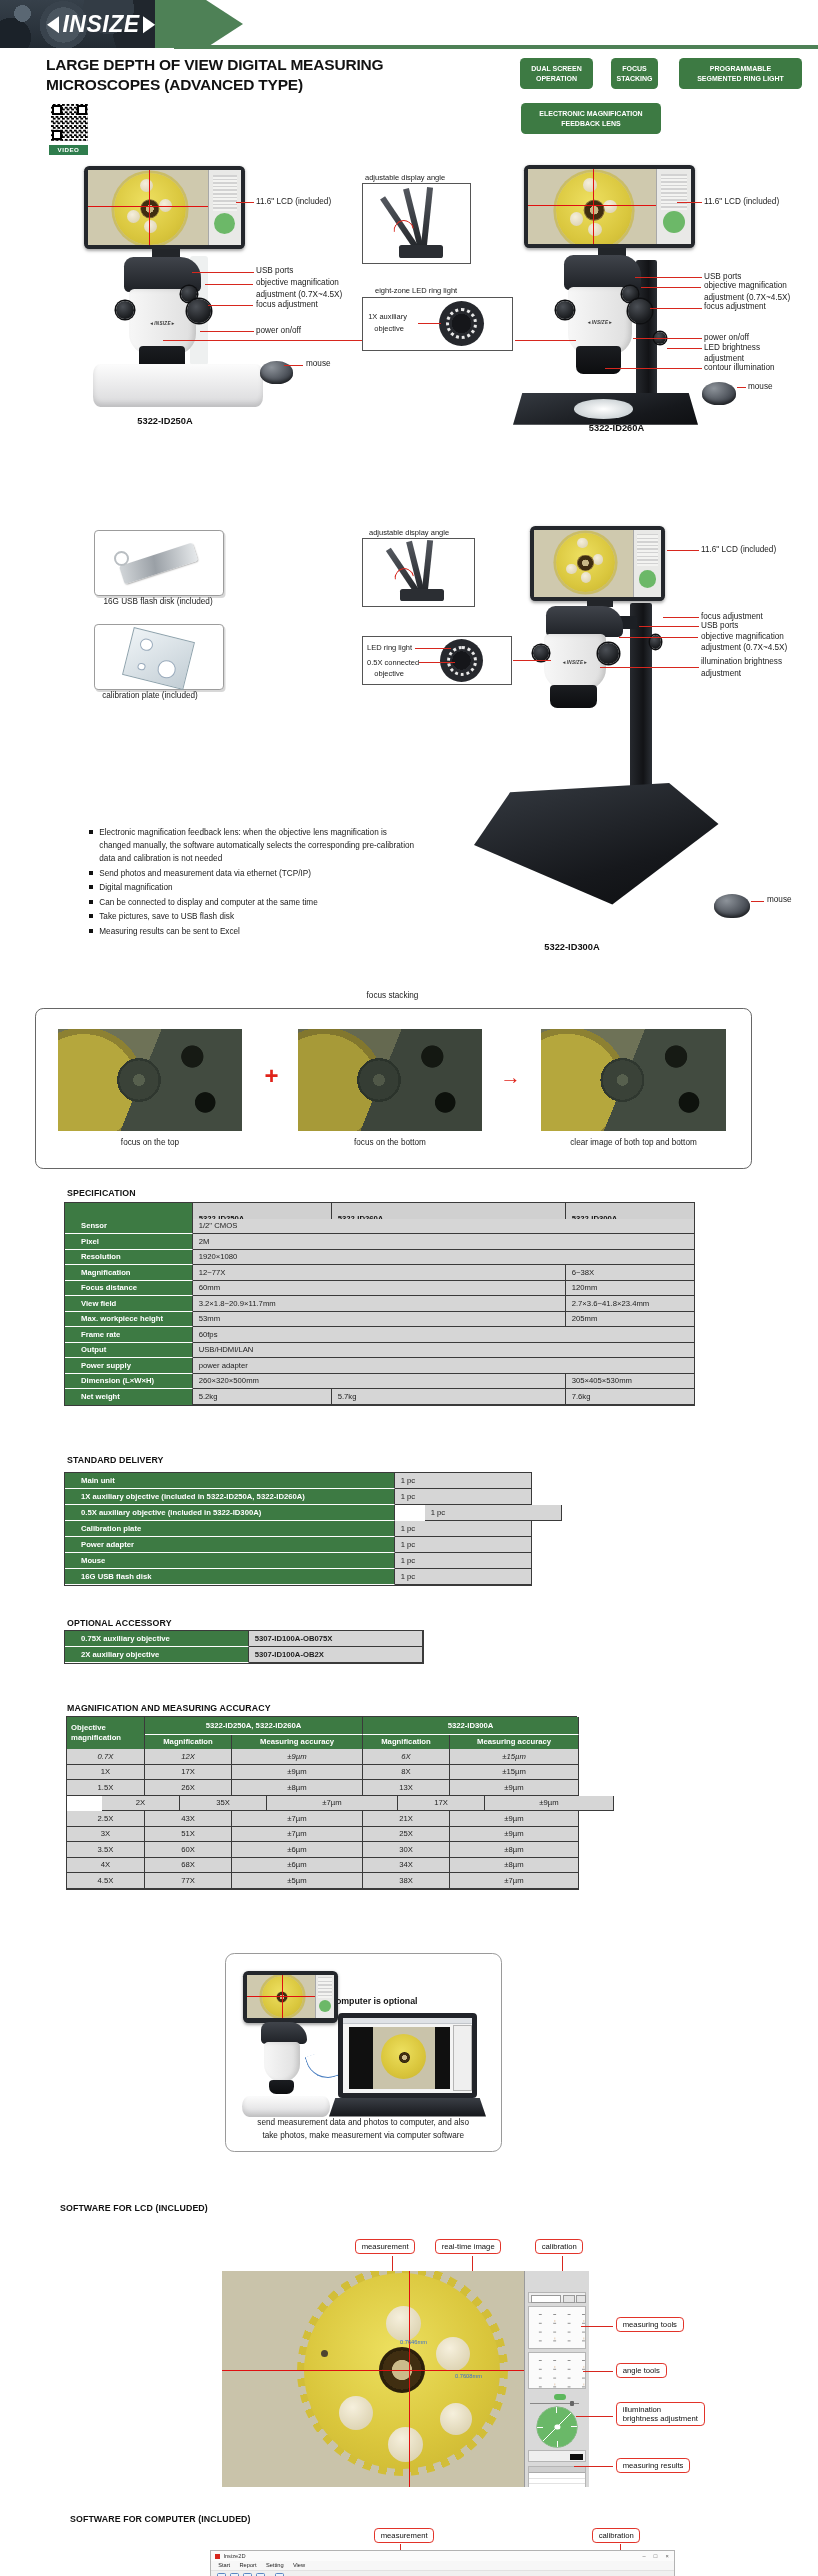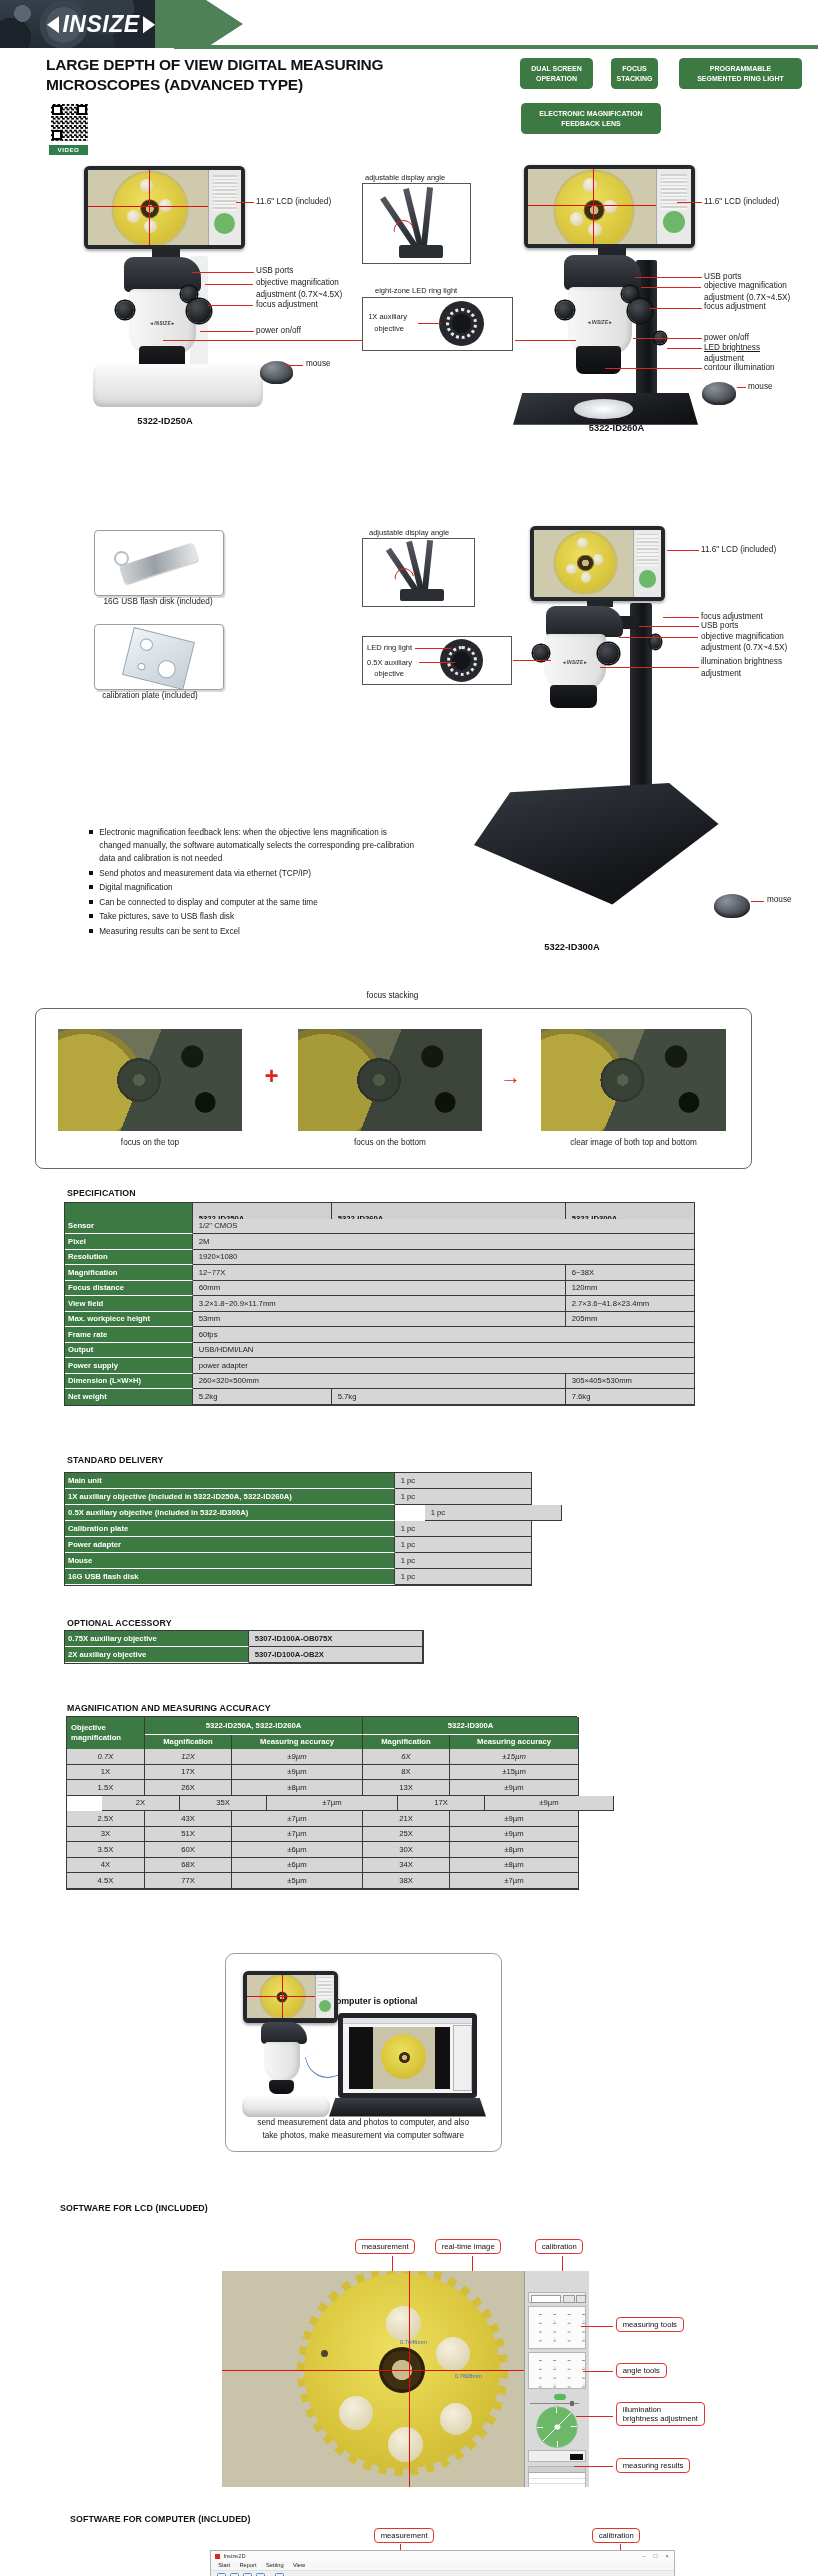--- a/index.html
+++ b/index.html
@@ -87,21 +87,21 @@
       radial-gradient(circle at 44% 50%, #57604e 0 5%, #3a4238 5% 17%, #2f372f 17% 19%, transparent 19%),
       linear-gradient(112deg, transparent 46%, #424b40 46% 100%),
       radial-gradient(circle at 14% 58%, #b5a73d 0 32%, #8d8132 32% 36%, transparent 36%),
       #6e7257;}
   .fsplus{color:#e0231a;font-size:24px;font-weight:bold;}
   .fsarrow{color:#e0231a;font-size:20.6px;font-weight:bold;}
   
   .sect{font-size:8.8px;font-weight:800;color:#111;letter-spacing:0.1px;}
   .grid{display:grid;border:1.3px solid #3a3a3a;box-sizing:border-box;}
   .cg{background:#3d7a43;color:#fff;font-weight:bold;font-size:7.7px;display:flex;align-items:center;
-      padding-left:3px;border-right:1px solid #3a3a3a;border-bottom:1.3px solid #fff;box-sizing:border-box;}
+      padding-left:16px;border-right:1px solid #3a3a3a;border-bottom:1.3px solid #fff;box-sizing:border-box;}
   .cd{background:#d6d6d6;color:#1d1d1d;font-size:7.7px;display:flex;align-items:center;
       padding-left:5.7px;border-right:1px solid #3a3a3a;border-bottom:1px solid #3a3a3a;box-sizing:border-box;}
   .ch{background:#d0d0d0;color:#111;font-size:7.7px;font-weight:bold;display:flex;flex-direction:column;
       justify-content:center;padding-left:5.7px;border-right:1px solid #3a3a3a;border-bottom:1px solid #3a3a3a;box-sizing:border-box;}
   .cc{justify-content:center;padding-left:0;text-align:center;}
   
   .optbox{border:0.8px solid #9a9a9a;border-radius:9.3px;background:#fff;}
   .laptop-scr{background:#22242a;border-radius:4.1px;}
   .laptop-app{position:absolute;inset:4.6px;background:#f4f4f4;overflow:hidden;}
   .laptop-base{background:linear-gradient(#3a3e45,#15171b);clip-path:polygon(4% 0,96% 0,100% 100%,0 100%);}
@@ -263,21 +263,21 @@
   <div class="abs rl" style="left:635px;top:277px;width:67px;"></div>
   <div class="abs lbl" style="left:704px;top:272px;">USB ports</div>
   <div class="abs rl" style="left:641px;top:287px;width:60px;"></div>
   <div class="abs lbl" style="left:704px;top:281px;">objective magnification</div>
   <div class="abs lbl" style="left:704px;top:293px;">adjustment (0.7X~4.5X)</div>
   <div class="abs rl" style="left:650px;top:308px;width:52px;"></div>
   <div class="abs lbl" style="left:704px;top:302px;">focus adjustment</div>
   <div class="abs rl" style="left:633px;top:338px;width:69px;"></div>
   <div class="abs lbl" style="left:704px;top:333px;">power on/off</div>
   <div class="abs rl" style="left:667px;top:348px;width:35px;"></div>
-  <div class="abs lbl" style="left:704px;top:343px;text-decoration:underline;">LED brightness</div>
+  <div class="abs lbl" style="left:704px;top:343px;">LED brightness</div>
   <div class="abs lbl" style="left:704px;top:354px;">adjustment</div>
   <div class="abs rl" style="left:605px;top:368px;width:97px;"></div>
   <div class="abs lbl" style="left:704px;top:363px;">contour illumination</div>
   <div class="abs rl" style="left:515px;top:340px;width:61px;"></div>
   <div class="abs rl" style="left:737px;top:387px;width:9.3px;"></div>
   <div class="abs lbl" style="left:748px;top:382px;">mouse</div>
 
   <div class="abs" style="left:94px;top:530px;width:128px;height:64px;border:1px solid #9c9c9c;border-radius:4.1px;background:#fff;box-shadow:1.5px 2.1px 0 #d8d8d8;">
     <div class="abs" style="left:25px;top:23px;width:77px;height:18.5px;transform:rotate(-18deg);border-radius:2.6px;background:linear-gradient(100deg,#d2d6d9,#9aa0a6 45%,#e6e9eb);box-shadow:0.5px 1px 1.5px rgba(0,0,0,.3);"></div>
     <div class="abs" style="left:18.5px;top:19.6px;width:11.3px;height:11.3px;border:2.6px solid #b9bec2;border-radius:50%;"></div>
@@ -299,21 +299,21 @@
     <div class="dispbar" style="left:55px;top:1px;height:52px;transform:rotate(-14deg);"></div>
     <div class="dispbar" style="left:59px;top:1px;height:52px;transform:rotate(6deg);"></div>
     <div class="abs" style="left:37px;top:50px;width:44px;height:12.4px;background:#2b2e33;border-radius:2.6px;"></div>
     <div class="abs" style="left:32px;top:29px;width:16.5px;height:16.5px;border:1.3px solid #d7271e;border-radius:50%;border-right-color:transparent;border-bottom-color:transparent;transform:rotate(35deg);"></div>
   </div>
 
   <div class="abs infobox" style="left:362px;top:636px;width:148px;height:47px;">
     <div class="ledring-o" style="left:77px;top:2.1px;width:43px;height:43px;"></div>
     <div class="ledring-i" style="left:84px;top:8.8px;width:30px;height:30px;"></div>
     <div class="abs annlabel" style="left:4.1px;top:6.2px;">LED ring light</div>
-    <div class="abs annlabel" style="left:4.1px;top:20.6px;">0.5X auxiliary</div>
+    <div class="abs annlabel" style="left:4.1px;top:20.6px;">0.5X connected</div>
     <div class="abs annlabel" style="left:11.3px;top:32px;">objective</div>
     <div class="abs rl" style="left:52px;top:10.8px;width:36px;"></div>
     <div class="abs rl" style="left:56px;top:25px;width:36px;"></div>
   </div>
 
   <div class="abs mscreen" style="left:530px;top:526px;width:135px;height:75px;">
     <div class="ms-img">
       <div class="ms-gear">
           <div class="ms-hole" style="left:36%;top:8%;"></div>
           <div class="ms-hole" style="left:62%;top:36%;"></div>

